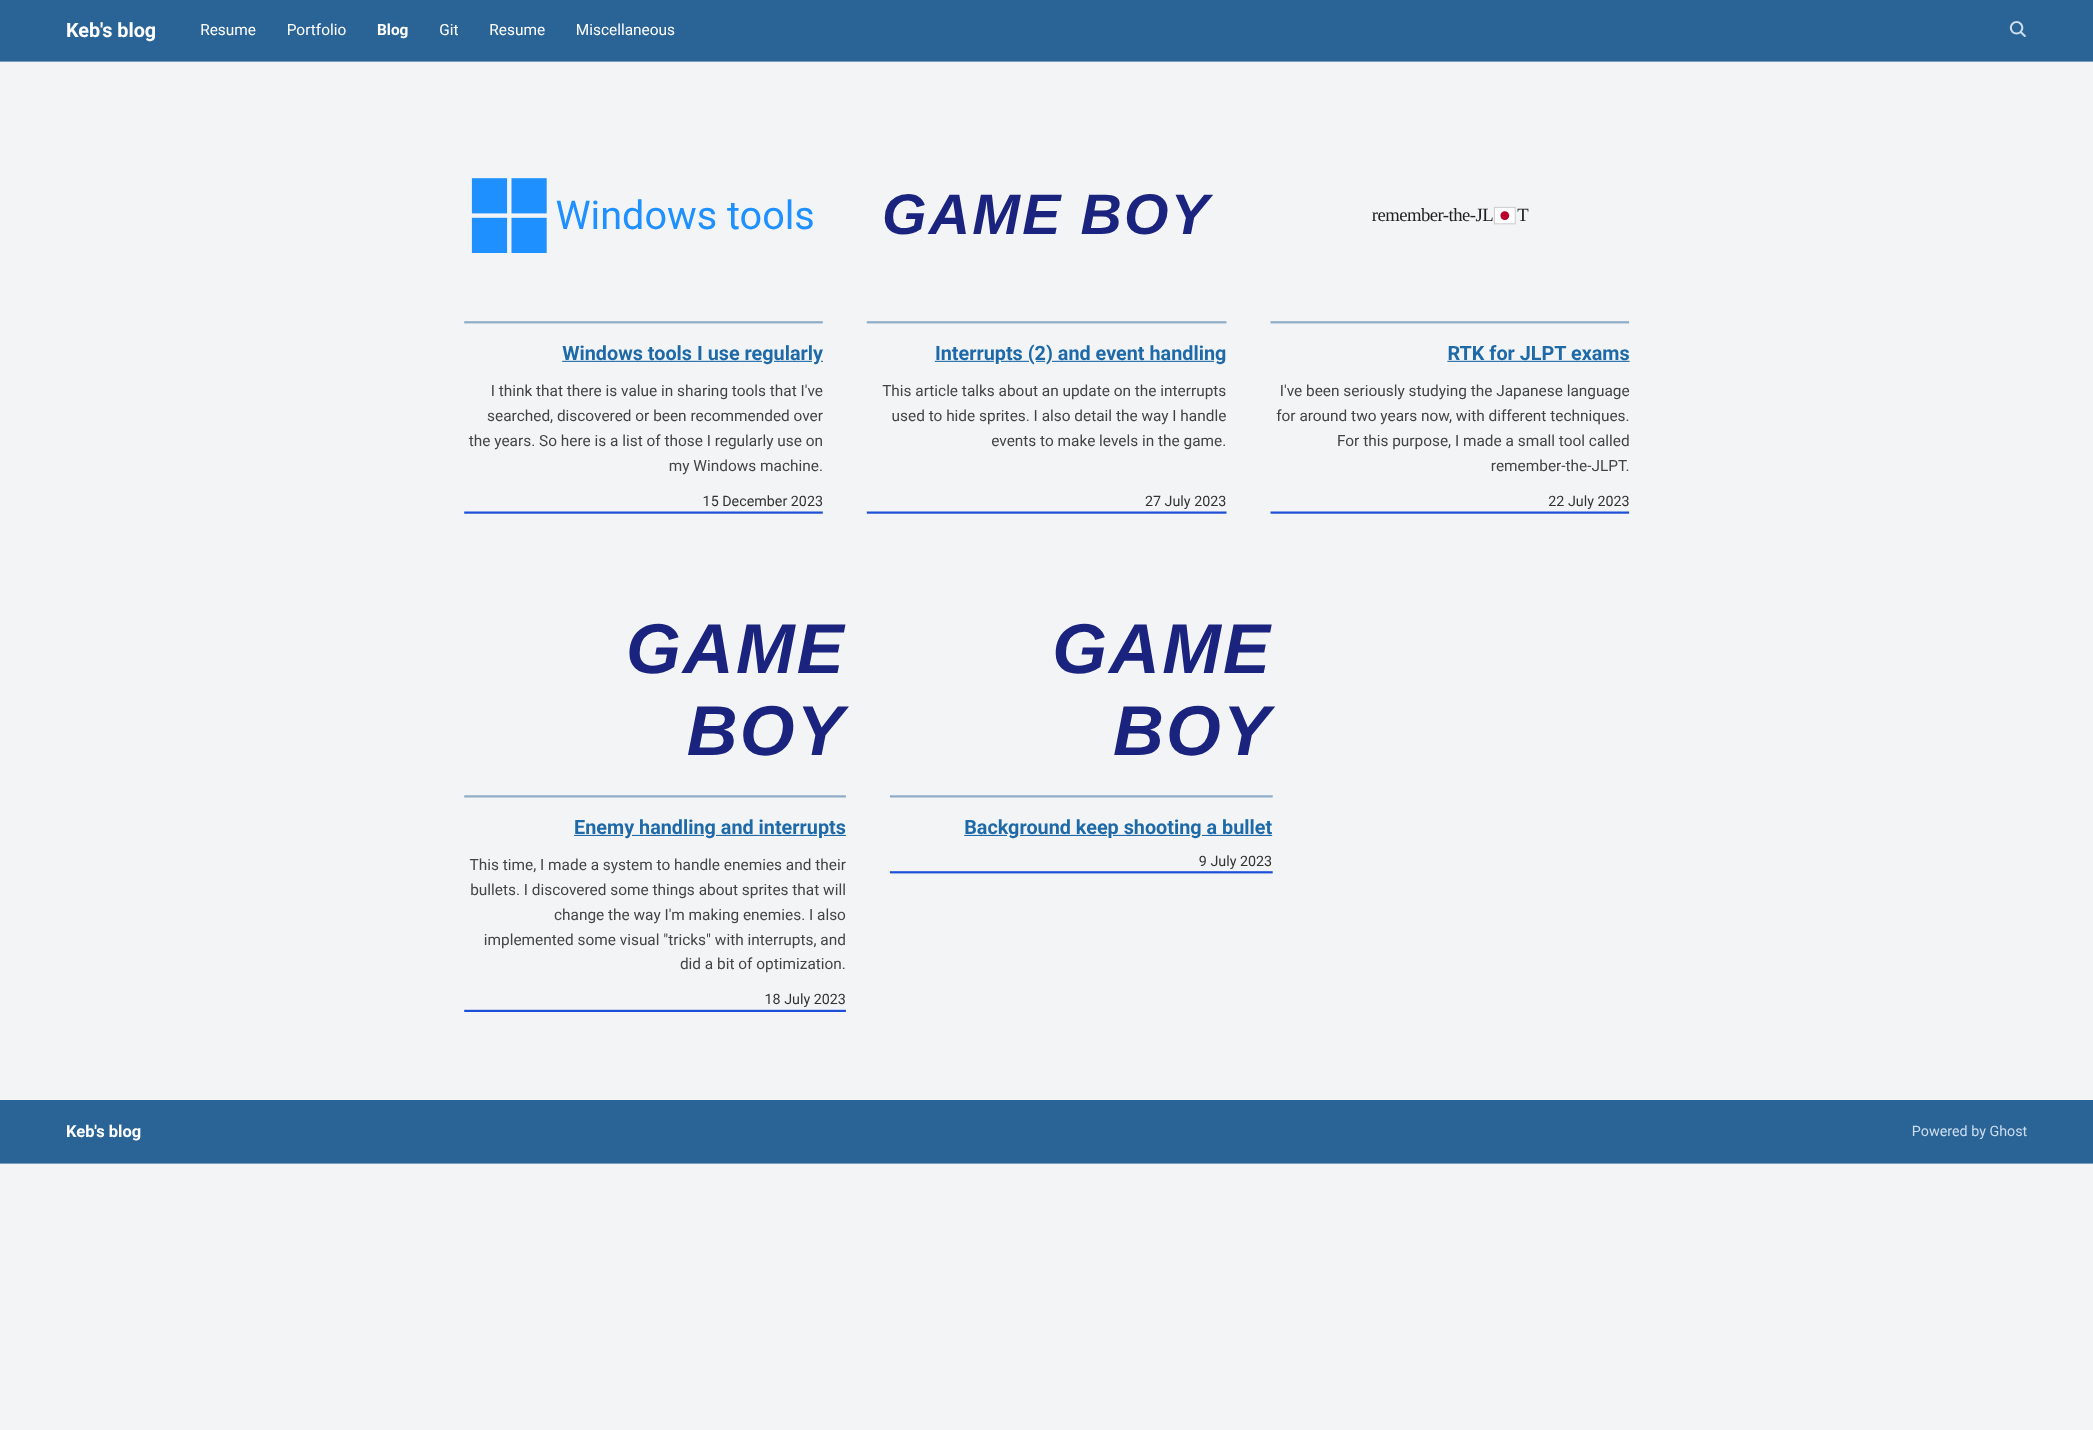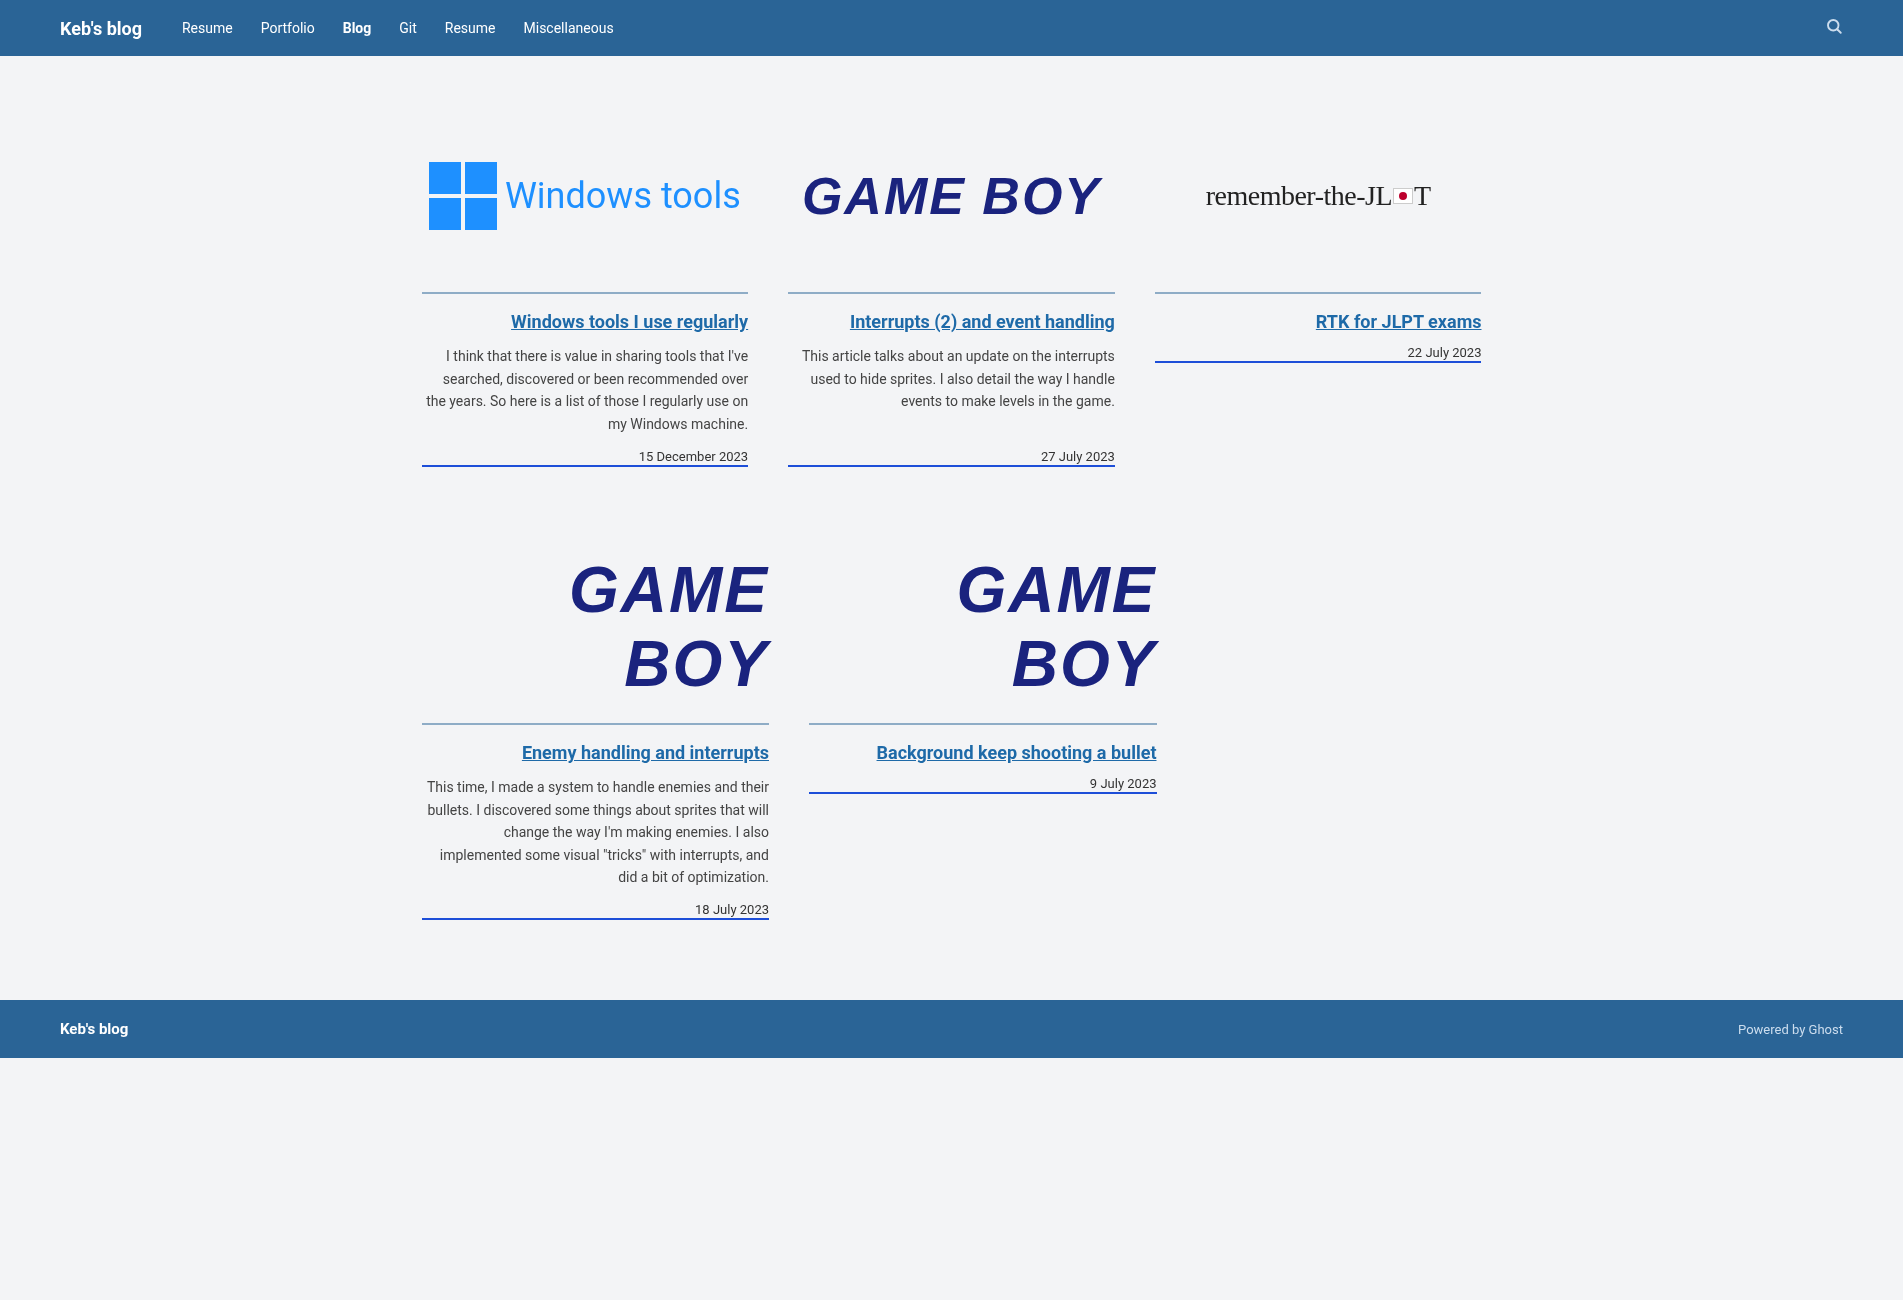--- a/index.html
+++ b/index.html
@@ -120,21 +120,21 @@
       font-size: 64px;
       font-weight: 900;
       color: #1a237e;
       font-style: italic;
       font-family: 'Arial Black', 'Impact', sans-serif;
       letter-spacing: 2px;
     }
 
     
     .jlpt-logo {
-      font-size: 28px;
+      font-size: 17px;
       color: #222;
       font-family: Georgia, serif;
       letter-spacing: -0.5px;
       display: flex;
       align-items: center;
       gap: 0;
     }
     .jlpt-flag {
       display: inline-block;
       width: 20px;
@@ -261,20 +261,21 @@
     </div>
 
     <div class="post-card">
       <div class="post-image">
         <span class="jlpt-logo">
           remember-the-JL<span class="jlpt-flag"></span>T
         </span>
       </div>
       <hr class="post-divider">
       <a href="#" class="post-title">RTK for JLPT exams</a>
+      <p class="post-excerpt">I've been seriously studying the Japanese language for around two years now, with different techniques. For this purpose, I made a small tool called remember-the-JLPT.</p>
       <span class="post-date">22 July 2023</span>
     </div>
 
   </div>
 
   <div class="posts-grid-2">
 
     <div class="post-card">
       <div class="post-image">
         <span class="gameboy-logo-lg">GAME BOY</span>

